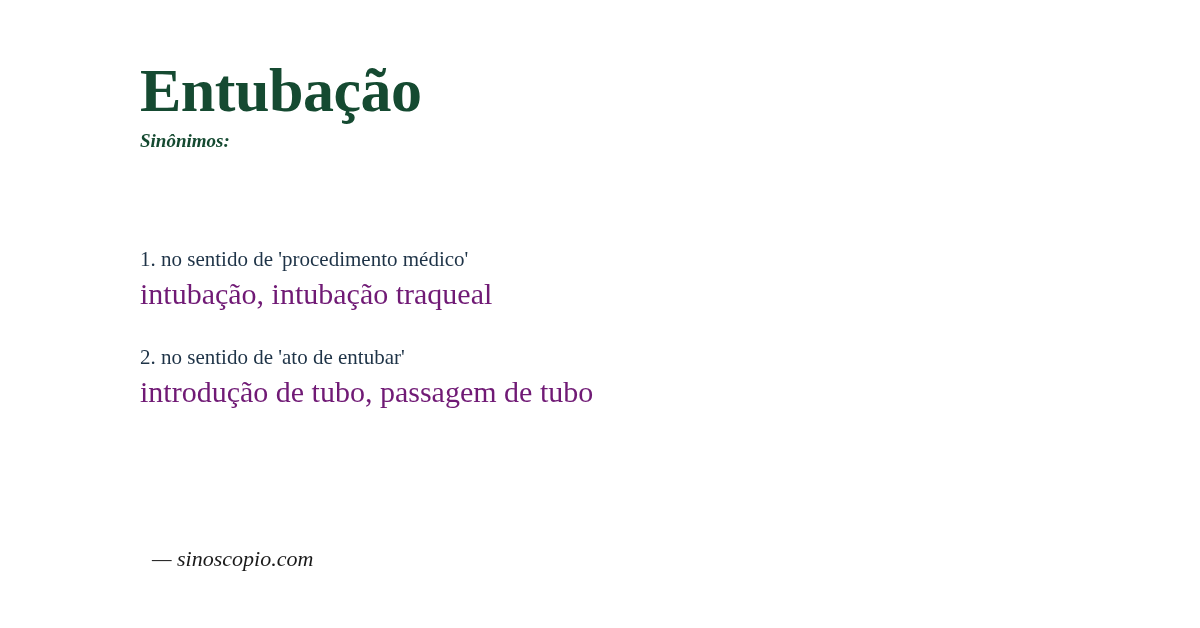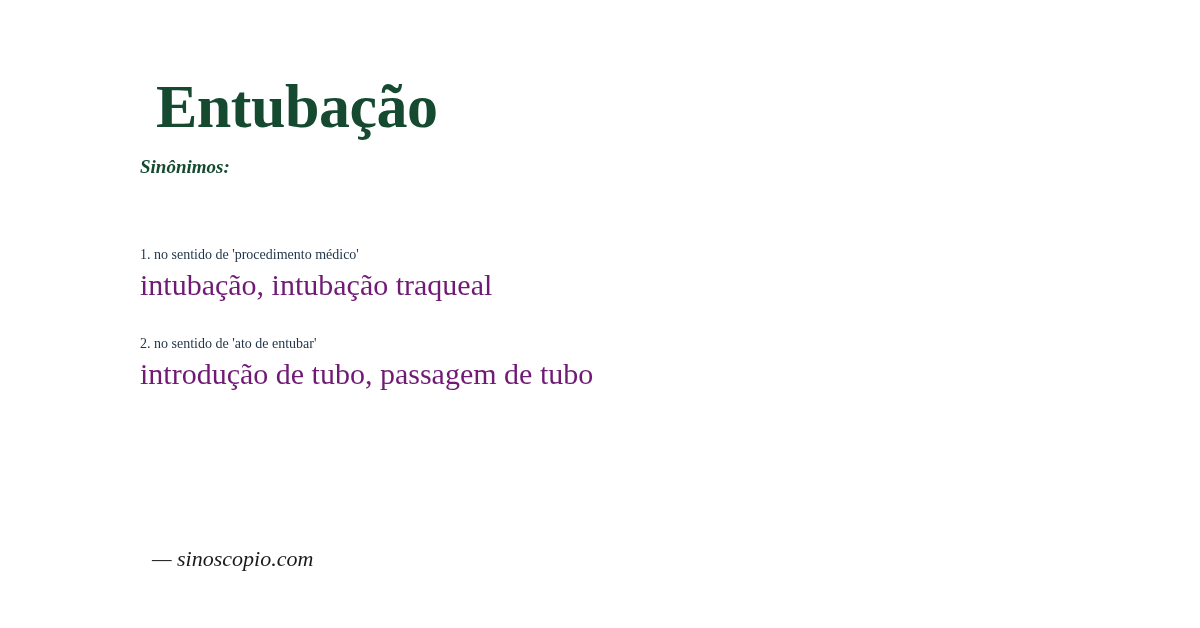--- a/index.html
+++ b/index.html
@@ -31,21 +31,21 @@
     top: 58px;
   }
 
   .headword {
     font-family: "Liberation Serif", "DejaVu Serif", serif;
     font-size: 62px;
     font-weight: 700;
     line-height: 1.06;
     color: #154a31;
     letter-spacing: -0.5px;
-    margin: 16px;
+    margin: 0;
     white-space: nowrap;
   }
 
   .subtitle {
     font-family: "Liberation Serif", "DejaVu Serif", serif;
     font-size: 19px;
     font-weight: 700;
     font-style: italic;
     color: #154a31;
     line-height: 1.2;
@@ -63,21 +63,21 @@
 
   .sense {
     margin: 0 0 30px 0;
   }
   .sense:last-child {
     margin-bottom: 0;
   }
 
   .sense-label {
     font-family: "Liberation Serif", "DejaVu Serif", serif;
-    font-size: 14px;
+    font-size: 21px;
     font-weight: 400;
     color: #1e3347;
     line-height: 1.3;
     margin: 0 0 2px 0;
     white-space: nowrap;
   }
 
   .sense-synonyms {
     font-family: "Liberation Serif", "DejaVu Serif", serif;
     font-size: 30px;

